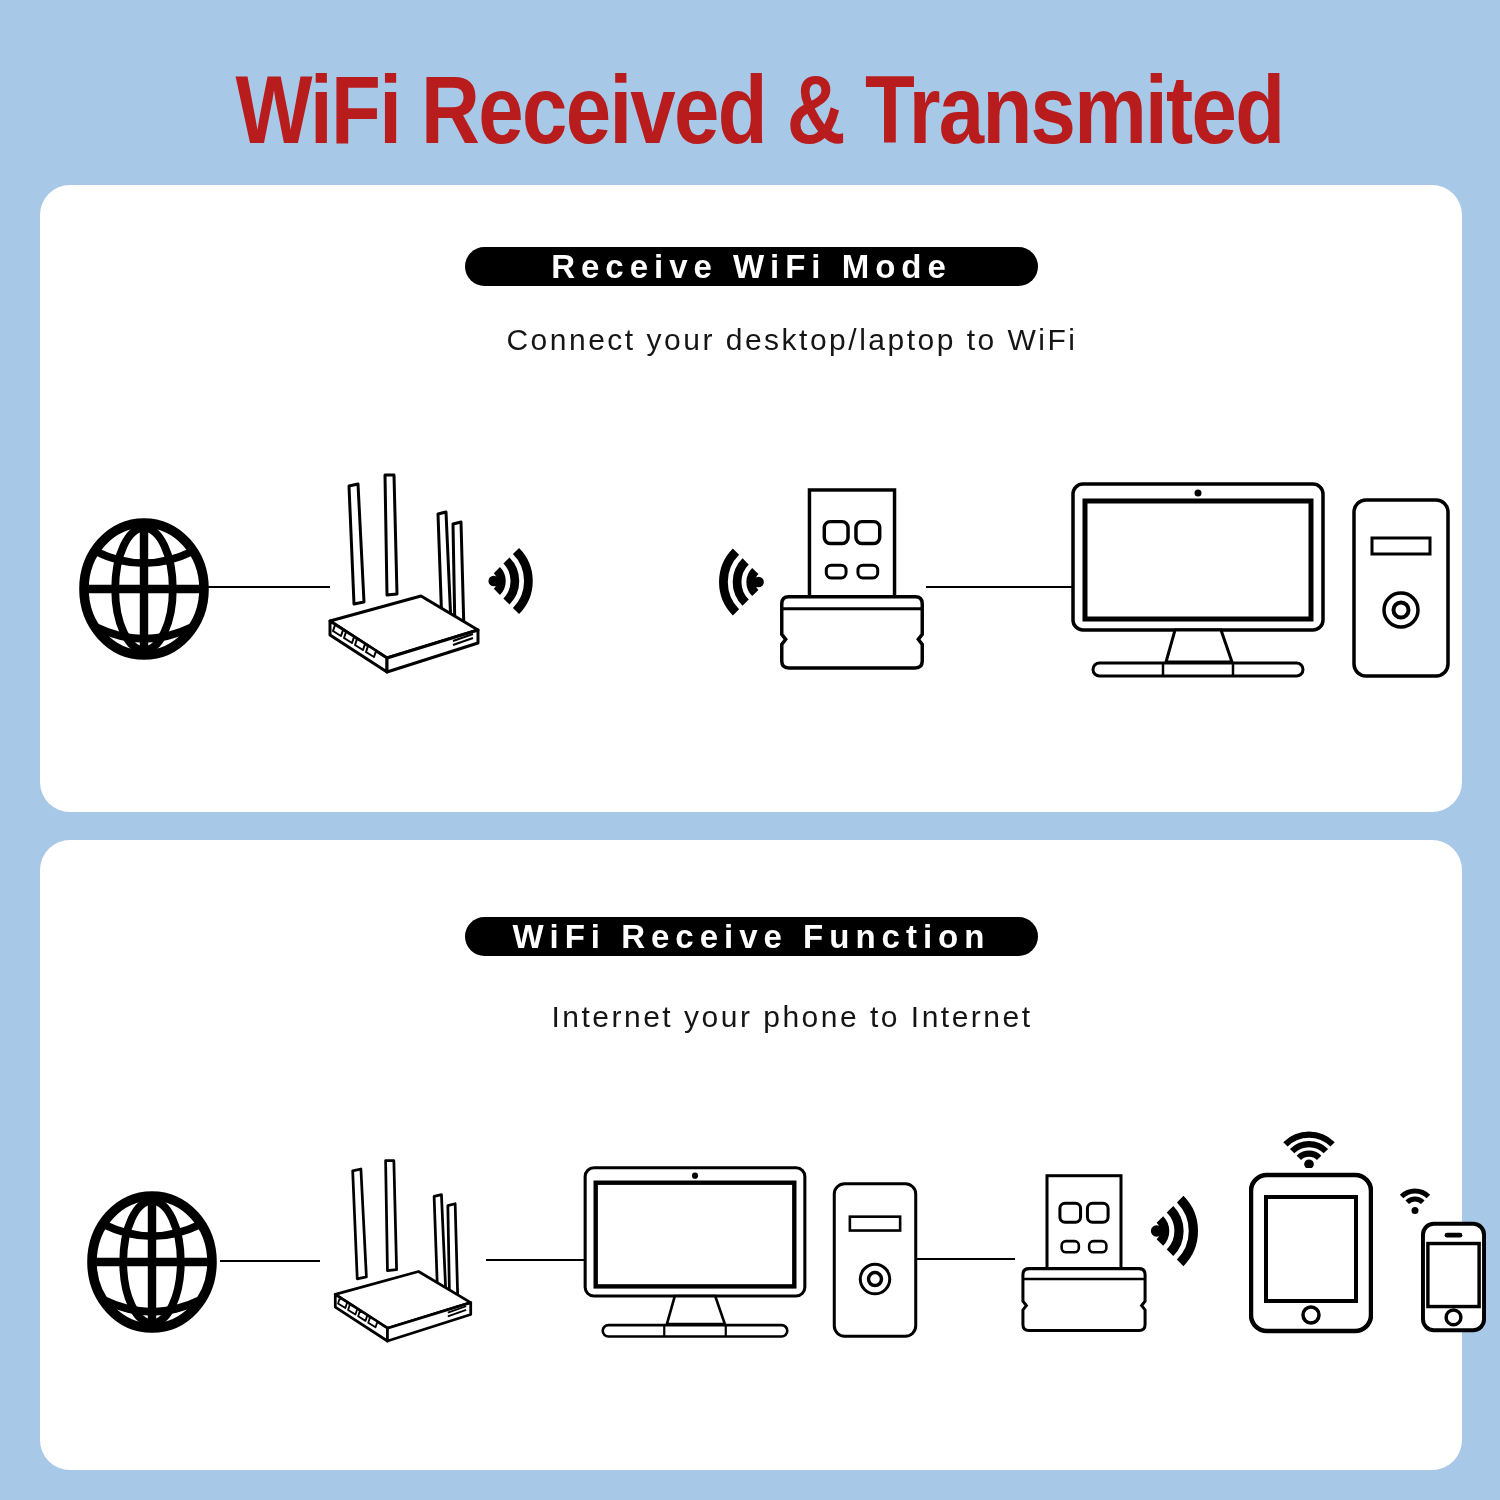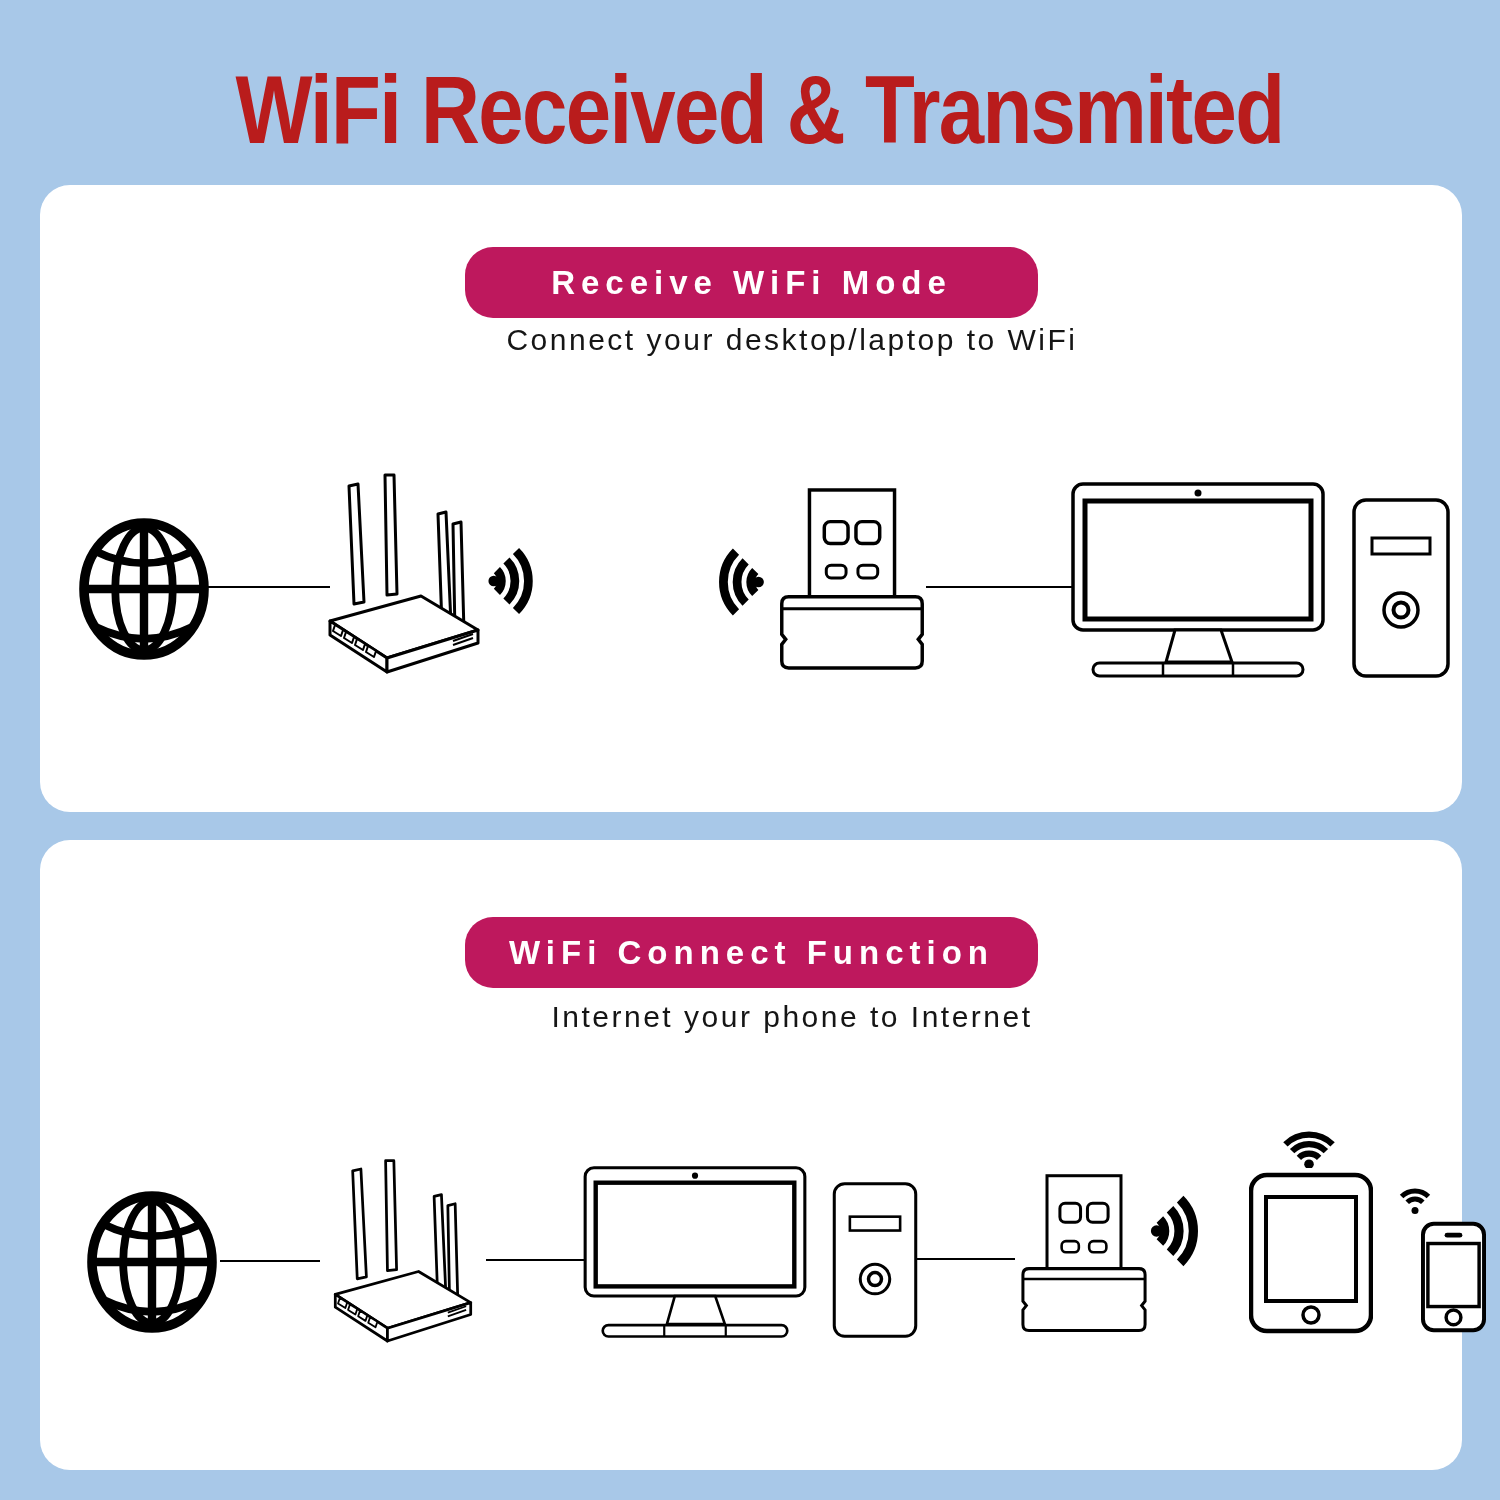--- a/index.html
+++ b/index.html
@@ -17,22 +17,22 @@
     display:inline-block; transform:scaleX(0.85); transform-origin:center;
     letter-spacing:-2px; white-space:nowrap;
   }
   .panel {
     position:absolute; left:40px; width:1422px;
     background:#ffffff; border-radius:30px;
   }
   .panel-receive  { top:185px; height:627px; }
   .panel-transmit { top:840px; height:630px; }
   .pill {
-    position:absolute; left:425px; width:573px; height:71px;
-    background:#be185d; border-radius:28px;
+    position:absolute; left:425px; width:573px; height:39px;
+    background:#000000; border-radius:28px;
     display:flex; align-items:center; justify-content:center;
     color:#ffffff; font-weight:bold; font-size:33px; letter-spacing:6px;
     white-space:nowrap;
   }
   .panel-receive  .pill { top:62px; }
   .panel-transmit .pill { top:77px; }
   .subtitle {
     position:absolute; left:0; width:100%; margin:0;
     text-align:center; font-size:30px; letter-spacing:2.5px; color:#151515;
     white-space:nowrap;
@@ -144,21 +144,21 @@
         <rect x="2" y="2" width="94" height="176" rx="12" stroke-width="3.5"></rect>
         <rect x="20" y="40" width="58" height="16" stroke-width="3"></rect>
         <circle cx="49" cy="112" r="17" stroke-width="3.5"></circle>
         <circle cx="49" cy="112" r="7.5" stroke-width="4"></circle>
       </svg>
     </div>
   </section>
 
   <section class="panel panel-transmit">
     <div class="pill">
-      <span>WiFi Connect Function</span>
+      <span>WiFi Receive Function</span>
     </div>
     <p class="subtitle">Internet your phone to Internet</p>
 
     <div class="icon" style="left:42px; top:350px; width:140px; height:144px;">
       <svg viewBox="0 0 220 240" fill="none" stroke="#000">
         <ellipse cx="110" cy="120" rx="100" ry="110" stroke-width="16"></ellipse>
         <line x1="110" y1="12" x2="110" y2="228" stroke-width="14"></line>
         <ellipse cx="110" cy="120" rx="48" ry="102" stroke-width="13"></ellipse>
         <line x1="13" y1="120" x2="207" y2="120" stroke-width="14"></line>
         <path d="M29,57 Q110,97 191,57" stroke-width="13"></path>

